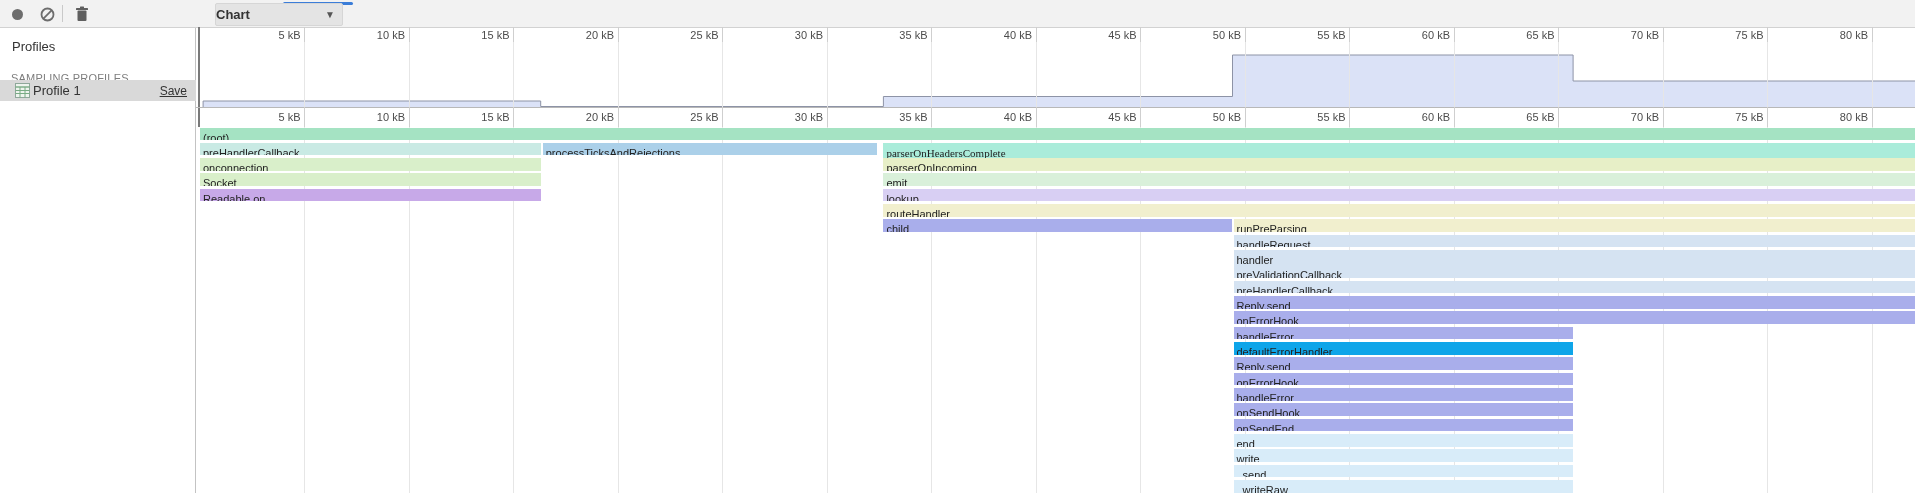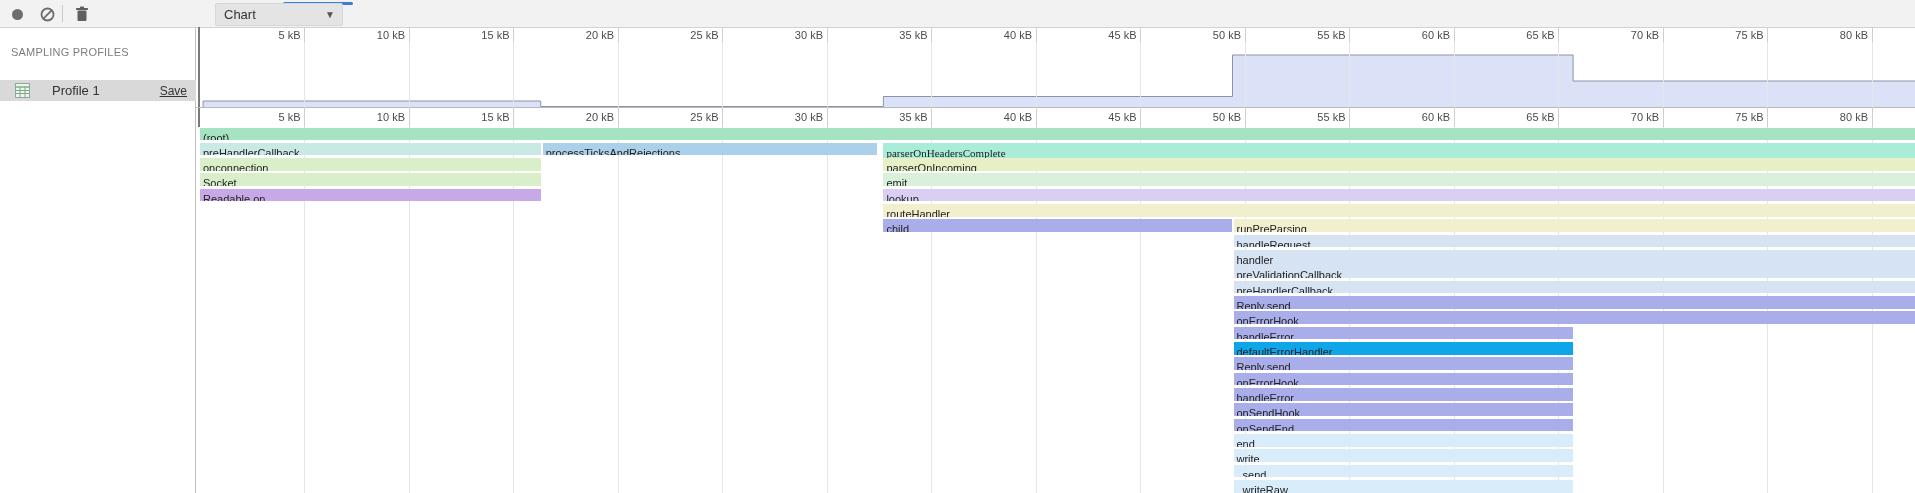--- a/index.html
+++ b/index.html
@@ -6,30 +6,30 @@
   body{font-family:"Liberation Sans","DejaVu Sans",sans-serif;}
   #app{position:relative;width:1915px;height:493px;overflow:hidden;background:#fff;}
 
   
   .toolbar{position:absolute;left:0;top:0;width:1915px;height:27px;background:#f2f2f2;border-bottom:1px solid #d2d2d2;}
   .tb-btn{position:absolute;top:3px;width:22px;height:22px;display:flex;align-items:center;justify-content:center;cursor:pointer;}
   .record-dot{width:11px;height:11px;border-radius:50%;background:#6d6d6d;}
   .tb-sep{position:absolute;left:62px;top:5px;width:1px;height:17px;background:#c9c9c9;}
   .scroll-thumb{position:absolute;left:283px;top:2px;width:70px;height:3px;background:#3b7dd8;border-radius:2px;}
   .chart-select{position:absolute;left:215px;top:3px;width:126px;height:21px;background:#e4e4e4;border:1px solid #d6d6d6;border-radius:2px;display:flex;align-items:center;cursor:pointer;}
-  .chart-select .val{font-size:13px;color:#333;padding-left:8px;flex:1;}
+  .chart-select .val{font-size:13px;color:#333;flex:1;font-weight:bold;}
   .chart-select .arrow{font-size:10px;color:#555;padding-right:7px;}
 
   
   .sidebar{position:absolute;left:0;top:28px;width:196px;height:465px;background:#fff;border-right:1px solid #c3c3c3;box-sizing:border-box;}
   .sb-title{font-size:13px;color:#333;padding:11px 0 0 12px;}
   .sb-section{font-size:11px;color:#7d7d7d;padding:18px 0 0 11px;letter-spacing:.2px;}
   .sb-item{position:absolute;left:0;top:52px;width:196px;height:21px;background:#d9d9d9;display:flex;align-items:center;cursor:pointer;}
   .sb-item .icon{margin-left:15px;width:15px;height:15px;}
-  .sb-item .name{font-size:13px;color:#333;margin-left:22px;flex:1;}
+  .sb-item .name{font-size:13px;color:#333;margin-left:3px;flex:1;}
   .sb-item .save{font-size:12px;color:#333;text-decoration:underline;margin-right:9px;cursor:pointer;}
 
   
   .chart{position:absolute;left:0;top:0;width:1915px;height:493px;pointer-events:none;}
   .gridline{position:absolute;top:27px;height:466px;width:1px;background:#e6e6e6;}
   .tickseg{position:absolute;width:1px;background:#cfcfcf;}
   .ruler-label{position:absolute;width:76px;text-align:right;font-size:11px;color:#4c4c4c;}
   .axis-line{position:absolute;left:198px;top:27px;width:2px;height:100px;background:#7a7a7a;}
   .ruler2-border{position:absolute;left:196px;top:107px;width:1719px;height:1px;background:#b8b8b8;}
   #overview-svg{position:absolute;left:0;top:0;}
@@ -60,20 +60,21 @@
       </svg>
     </div>
     <div class="scroll-thumb"></div>
     <div class="chart-select">
       <span class="val">Chart</span>
       <span class="arrow">▼</span>
     </div>
   </div>
 
   <div class="sidebar">
+    <div class="sb-title">Profiles</div>
     <div class="sb-section">SAMPLING PROFILES</div>
     <div class="sb-item">
       <svg class="icon" viewBox="0 0 15 15">
         <rect x="0.5" y="0.5" width="14" height="14" fill="#eef4ee" stroke="#8fa89a"></rect>
         <line x1="0.5" y1="4" x2="14.5" y2="4" stroke="#79ab84" stroke-width="1.4"></line>
         <line x1="0.5" y1="7.5" x2="14.5" y2="7.5" stroke="#79ab84" stroke-width="1"></line>
         <line x1="0.5" y1="10.5" x2="14.5" y2="10.5" stroke="#79ab84" stroke-width="1"></line>
         <line x1="5" y1="4" x2="5" y2="14.5" stroke="#79ab84" stroke-width="1"></line>
         <line x1="10" y1="4" x2="10" y2="14.5" stroke="#79ab84" stroke-width="1"></line>
       </svg>

